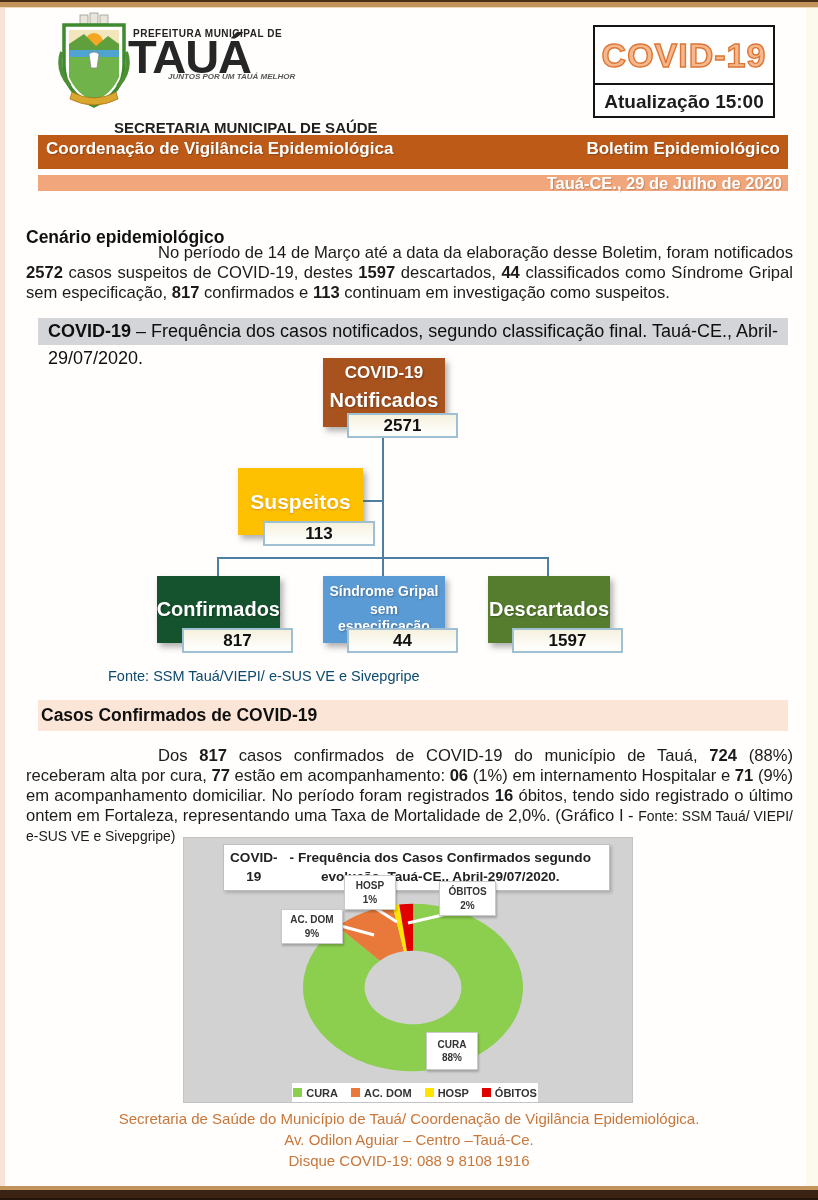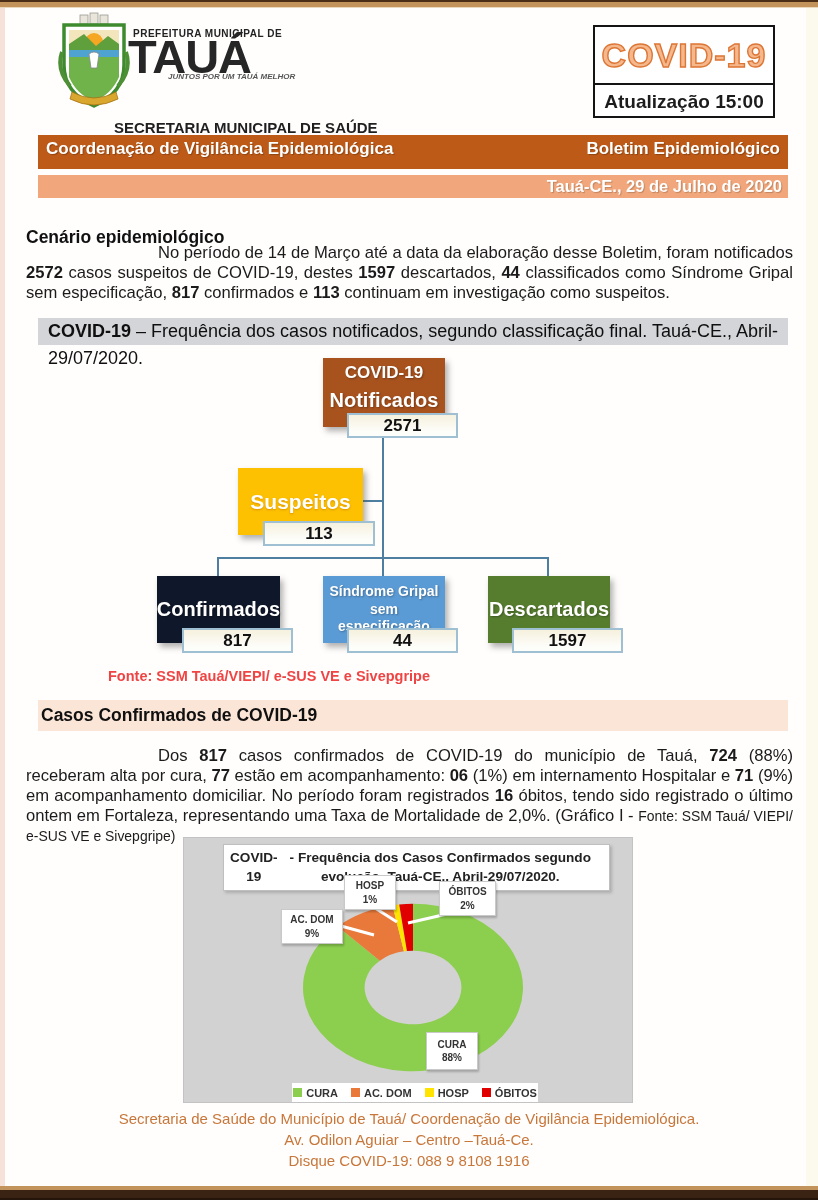--- a/index.html
+++ b/index.html
@@ -22,21 +22,21 @@
 
   .covid-box{position:absolute;left:593px;top:25px;width:182px;height:93px;border:2px solid #141414;background:#fff;box-sizing:border-box;}
   .covid-box .cell-top{height:56px;border-bottom:2px solid #141414;display:flex;align-items:center;justify-content:center;}
   .covid-box .cell-bottom{height:33px;display:flex;align-items:center;justify-content:center;}
   .covid-title{font-size:34px;font-weight:800;letter-spacing:1px;color:#f5b88d;-webkit-text-stroke:1.4px #dd7635;}
   .covid-update{font-size:19px;font-weight:600;color:#1c1c1c;}
 
   .bar1{position:absolute;left:38px;top:135px;width:750px;height:34px;background:#be5a17;box-sizing:border-box;
         display:flex;justify-content:space-between;padding:4px 8px 0 8px;}
   .bar1 span{font-size:17px;font-weight:700;color:#fff;text-shadow:1px 1px 1px rgba(0,0,0,.25);}
-  .bar2{position:absolute;left:38px;top:175px;width:750px;height:23px;background:#f1a77b;box-sizing:border-box;
+  .bar2{position:absolute;left:38px;top:175px;width:750px;height:16px;background:#f1a77b;box-sizing:border-box;
         display:flex;justify-content:flex-end;align-items:center;padding:0 6px;}
   .bar2 span{font-size:16.5px;font-weight:700;color:#fff;text-shadow:1px 1px 1px rgba(0,0,0,.2);}
 
   .h1{position:absolute;left:26px;top:206px;font-size:17.5px;font-weight:700;color:#111;margin-top:21px;}
   .para{position:absolute;left:26px;width:767px;font-size:16.6px;line-height:20px;text-align:justify;
         text-indent:132px;color:#1b1b1b;}
   #para1{top:243px;}
   #para2{top:746px;}
   .rb{font-weight:700;}
   .rs{font-size:.84em;}
@@ -51,29 +51,29 @@
   .fbox{position:absolute;display:flex;flex-direction:column;align-items:center;justify-content:flex-start;
         box-shadow:3px 4px 6px rgba(80,80,80,.45);color:#fff;font-weight:700;text-align:center;
         text-shadow:1px 1px 2px rgba(0,0,0,.3);box-sizing:border-box;}
   .vbox{position:absolute;background:linear-gradient(180deg,#f6f1de 0%,#fdfdfa 80%);border:2px solid #9ec0d2;
         box-sizing:border-box;display:flex;align-items:center;justify-content:center;
         font-size:17px;font-weight:700;color:#111;z-index:4;}
   #fb-root{left:323px;top:358px;width:122px;height:69px;background:#a8521e;padding-top:5px;gap:6px;}
   #fb-root .l1{font-size:17px;} #fb-root .l2{font-size:20px;}
   #fb-susp{left:238px;top:468px;width:125px;height:67px;background:#fdc101;justify-content:center;font-size:21px;
            text-shadow:0 1px 2px rgba(190,110,0,.55);}
-  #fb-conf{left:157px;top:576px;width:123px;height:67px;background:#0f172a;justify-content:center;font-size:20px;}
+  #fb-conf{left:157px;top:576px;width:123px;height:67px;background:#14532d;justify-content:center;font-size:20px;align-items:flex-end;}
   #fb-sind{left:323px;top:576px;width:122px;height:67px;background:#5b9bd5;justify-content:center;font-size:14px;line-height:1.25;}
   #fb-desc{left:488px;top:576px;width:122px;height:67px;background:#567d2e;justify-content:center;font-size:20px;}
   #fv-root{left:347px;top:413px;width:111px;height:25px;}
   #fv-susp{left:263px;top:521px;width:112px;height:25px;}
   #fv-conf{left:182px;top:628px;width:111px;height:25px;}
   #fv-sind{left:347px;top:628px;width:111px;height:25px;}
   #fv-desc{left:512px;top:628px;width:111px;height:25px;}
-  .fonte{position:absolute;left:108px;top:668px;font-size:14.5px;color:#ef4444;font-weight:bold;}
+  .fonte{position:absolute;left:108px;top:668px;font-size:14.5px;color:#0c4a6e;}
 
   
   .chart-box{position:absolute;left:183px;top:837px;width:450px;height:266px;background:#d2d2d2;border:1px solid #c3c3c3;box-sizing:border-box;}
   .chart-title{position:absolute;left:39px;top:6px;width:387px;height:47px;background:#fff;border:1px solid #bfbfbf;
         box-shadow:2px 2px 3px rgba(0,0,0,.18);display:flex;align-items:center;justify-content:center;text-align:center;
         font-size:13.6px;font-weight:600;color:#222;line-height:1.35;padding:0 6px;box-sizing:border-box;}
   .chart-title .rb{font-weight:800;}
   #donut-svg{position:absolute;left:118px;top:65px;}
   .callout-lines{position:absolute;left:0;top:0;pointer-events:none;}
   .clabel{position:absolute;background:#fff;border:1px solid #c9c9c9;box-shadow:1px 2px 2px rgba(0,0,0,.22);

